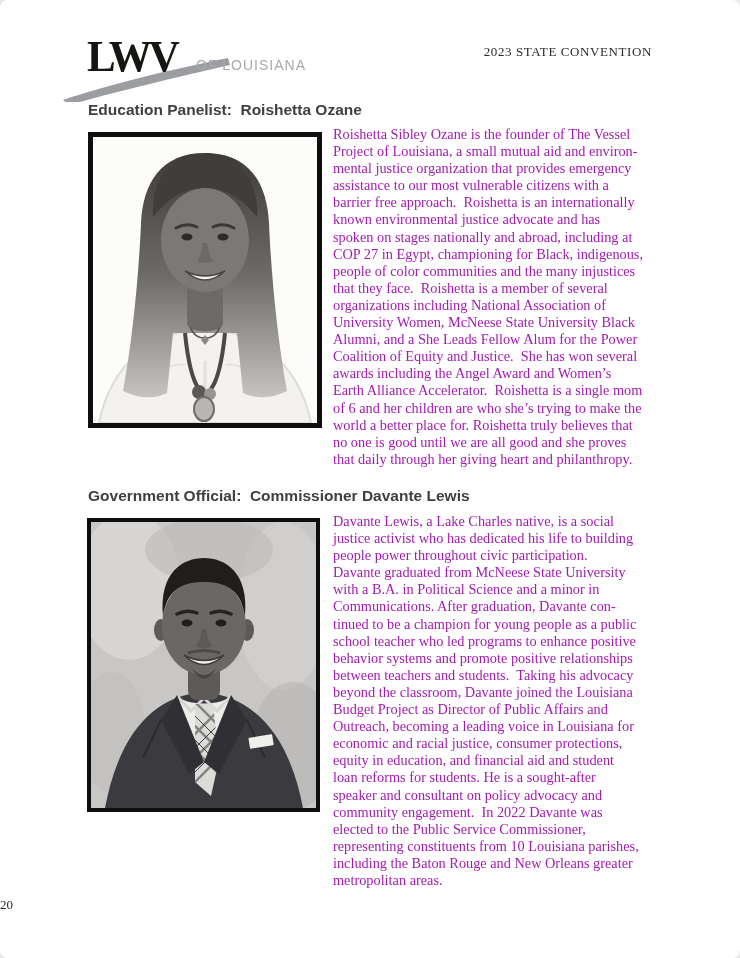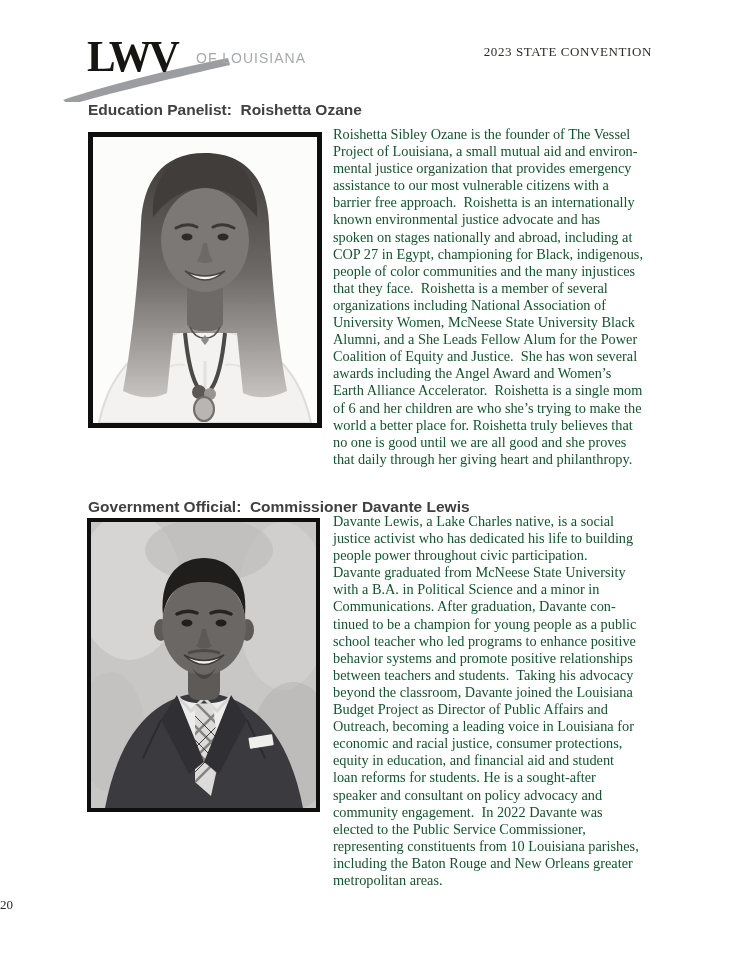--- a/index.html
+++ b/index.html
@@ -1,59 +1,59 @@
 <!DOCTYPE html>
 <html><head>
 <meta charset="utf-8">
 <style>
   html,body { margin:0; padding:0; background:#e8e8e8; }
   .page {
     position:relative; width:740px; height:958px; margin:0 auto;
     background:#ffffff; overflow:hidden;
-    font-family:"Liberation Serif", serif; color:#1d1d1b;
+    font-family:"Liberation Serif", serif; color:#1d1d1b;border-radius:8px;
   }
 
   
   .lwv-swoosh { position:absolute; left:60px; top:56px; width:172px; height:46px; }
   .lwv-acronym {
     position:absolute; left:87px; top:33px;
     font-family:"Liberation Serif", serif; font-weight:bold;
     font-size:43px; line-height:46px; letter-spacing:-3px; color:#171512;
     transform:scaleY(1.04); transform-origin:top left;
   }
   .logo-lines { position:absolute; left:172px; top:44px; font-family:"Liberation Sans", sans-serif; }
   .logo-line1 { font-size:13.5px; font-weight:bold; letter-spacing:0.3px; color:#231f20; white-space:pre; }
-  .logo-line2 { font-size:14px; letter-spacing:1px; color:#a7a9ac; margin-top:6px; margin-left:24px; white-space:pre; }
+  .logo-line2 { font-size:14px; letter-spacing:1px; color:#a7a9ac; margin-top:13px; margin-left:24px; white-space:pre; }
   .conv-title {
     position:absolute; right:88px; top:44px;
     font-family:"Liberation Serif", serif; font-size:13px; letter-spacing:0.6px;
     color:#2b2b29; white-space:pre;
   }
 
   
   .sec-heading {
     position:absolute; left:88px;
     font-family:"Liberation Sans", sans-serif; font-weight:bold;
     font-size:15.5px; color:#404040; white-space:pre; margin:0;
   }
   #heading-1 { top:101px; }
-  #heading-2 { top:498px; }
+  #heading-2 { top:487px; }
 
   .photo-frame {
     position:absolute; left:88px; box-sizing:border-box;
     border:4px solid #0e0e0e; background:#fff;
   }
   #photo-frame-1 { top:132px; width:234px; height:296px; border-width:5px; }
   #photo-frame-2 { top:518px; left:87px; width:233px; height:294px; }
   .photo-frame svg { display:block; width:100%; height:100%; }
 
   .bio {
     position:absolute; left:333px;
     font-family:"Liberation Serif", serif; font-size:14.3px; line-height:17.1px;
-    color:#14532d; white-space:pre; margin:0;
+    color:#a21caf; white-space:pre; margin:0;
   }
   #bio-1 { top:126px; }
   #bio-2 { top:513px; }
 
   
   .page-number {
     position:absolute; left:0; top:897px; width:100%;
     font-size:13px; color:#2a2a28;
   }
 </style>

